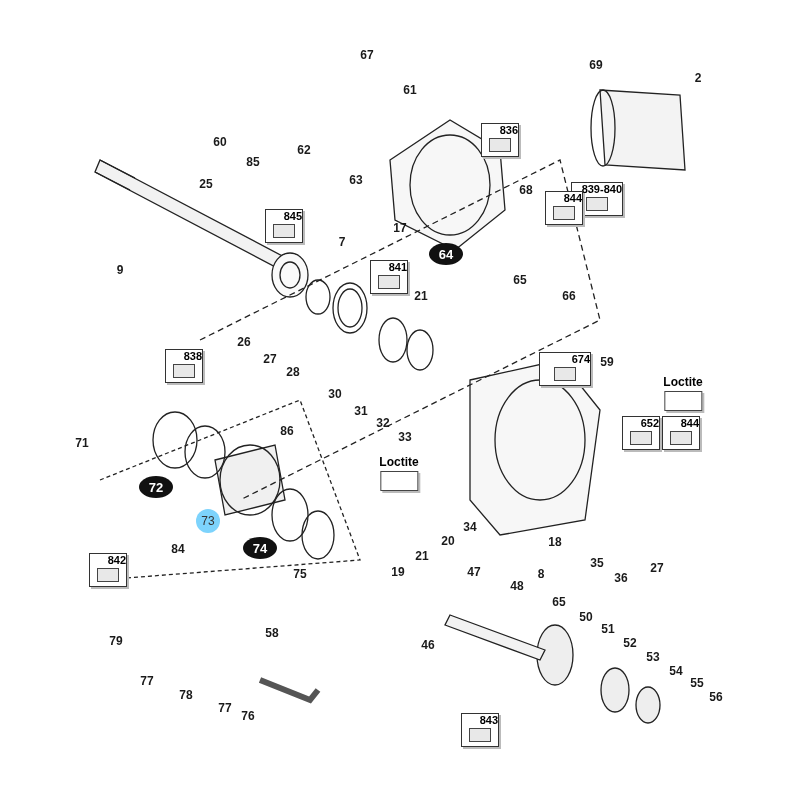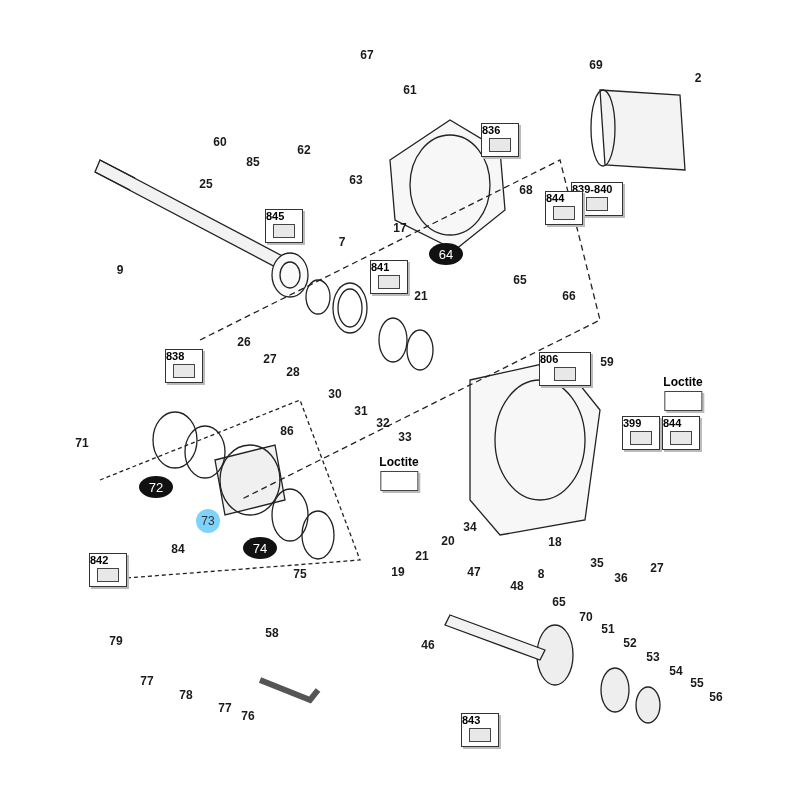--- a/index.html
+++ b/index.html
@@ -1,24 +1,24 @@
 <!DOCTYPE html>
 <html><head>
 <meta charset="utf-8">
 <style>
   html, body { margin:0; padding:0; background:#ffffff; }
   body { width:800px; height:800px; position:relative; overflow:hidden; font-family:"Liberation Sans", sans-serif; }
   #diagram { position:absolute; left:0; top:0; width:800px; height:800px; }
   .lbl { position:absolute; font-weight:bold; font-size:12px; color:#1a1a1a; transform:translate(-50%,-50%); white-space:nowrap; }
-  .pill { position:absolute; transform:translate(-50%,-50%); background:#111; color:#fff; font-weight:normal; font-size:13px;
+  .pill { position:absolute; transform:translate(-50%,-50%); background:#111; color:#fff; font-weight:bold; font-size:13px;
           width:34px; height:22px; border-radius:50%; display:flex; align-items:center; justify-content:center; }
   .hl { position:absolute; transform:translate(-50%,-50%); background:#7dd3fc; color:#333; font-size:12px;
         width:24px; height:24px; border-radius:50%; display:flex; align-items:center; justify-content:center; }
   .ref { position:absolute; transform:translate(-50%,-50%); border:1px solid #333; background:#fff; box-shadow:2px 2px 0 #bbb;
-         width:36px; height:32px; font-size:11px; font-weight:bold; text-align:left; }
+         width:36px; height:32px; font-size:11px; font-weight:bold; text-align:right; }
   .ref .num { display:block; line-height:12px; }
   .ref .ico { display:block; width:20px; height:12px; margin:2px auto 0; border:1px solid #444; background:#e8e8e8; }
   .ref.wide { width:50px;margin-top:34px; }
   .loc { position:absolute; transform:translate(-50%,-50%); font-weight:bold; font-size:12px; text-align:right; }
   .loc .box { display:block; width:36px; height:18px; border:1px solid #444; margin:2px auto 0; background:#fff; box-shadow:2px 2px 0 #bbb;}
 </style>
 </head>
 <body>
 
 <svg id="diagram" viewBox="0 0 800 800">
@@ -99,21 +99,21 @@
 <div class="lbl" style="left:470px;top:527px">34</div>
 <div class="lbl" style="left:555px;top:542px">18</div>
 <div class="lbl" style="left:597px;top:563px">35</div>
 <div class="lbl" style="left:621px;top:578px">36</div>
 <div class="lbl" style="left:657px;top:568px">27</div>
 <div class="lbl" style="left:541px;top:574px">8</div>
 <div class="lbl" style="left:474px;top:572px">47</div>
 <div class="lbl" style="left:517px;top:586px">48</div>
 <div class="lbl" style="left:559px;top:602px">65</div>
 <div class="lbl" style="left:428px;top:645px">46</div>
-<div class="lbl" style="left:586px;top:617px">70</div>
+<div class="lbl" style="left:586px;top:617px">50</div>
 <div class="lbl" style="left:608px;top:629px">51</div>
 <div class="lbl" style="left:630px;top:643px">52</div>
 <div class="lbl" style="left:653px;top:657px">53</div>
 <div class="lbl" style="left:676px;top:671px">54</div>
 <div class="lbl" style="left:697px;top:683px">55</div>
 <div class="lbl" style="left:716px;top:697px">56</div>
 <div class="lbl" style="left:272px;top:633px">58</div>
 <div class="lbl" style="left:116px;top:641px">79</div>
 <div class="lbl" style="left:147px;top:681px">77</div>
 <div class="lbl" style="left:186px;top:695px">78</div>
@@ -144,25 +144,25 @@
   </div>
 <div class="ref" style="left:389px;top:277px">
     <span class="num">841</span>
     <span class="ico"></span>
   </div>
 <div class="ref" style="left:184px;top:366px">
     <span class="num">838</span>
     <span class="ico"></span>
   </div>
 <div class="ref wide" style="left:565px;top:335px">
-    <span class="num">806</span>
+    <span class="num">674</span>
     <span class="ico"></span>
   </div>
 <div class="ref" style="left:641px;top:433px">
-    <span class="num">399</span>
+    <span class="num">652</span>
     <span class="ico"></span>
   </div>
 <div class="ref" style="left:681px;top:433px">
     <span class="num">844</span>
     <span class="ico"></span>
   </div>
 <div class="ref" style="left:108px;top:570px">
     <span class="num">842</span>
     <span class="ico"></span>
   </div>

